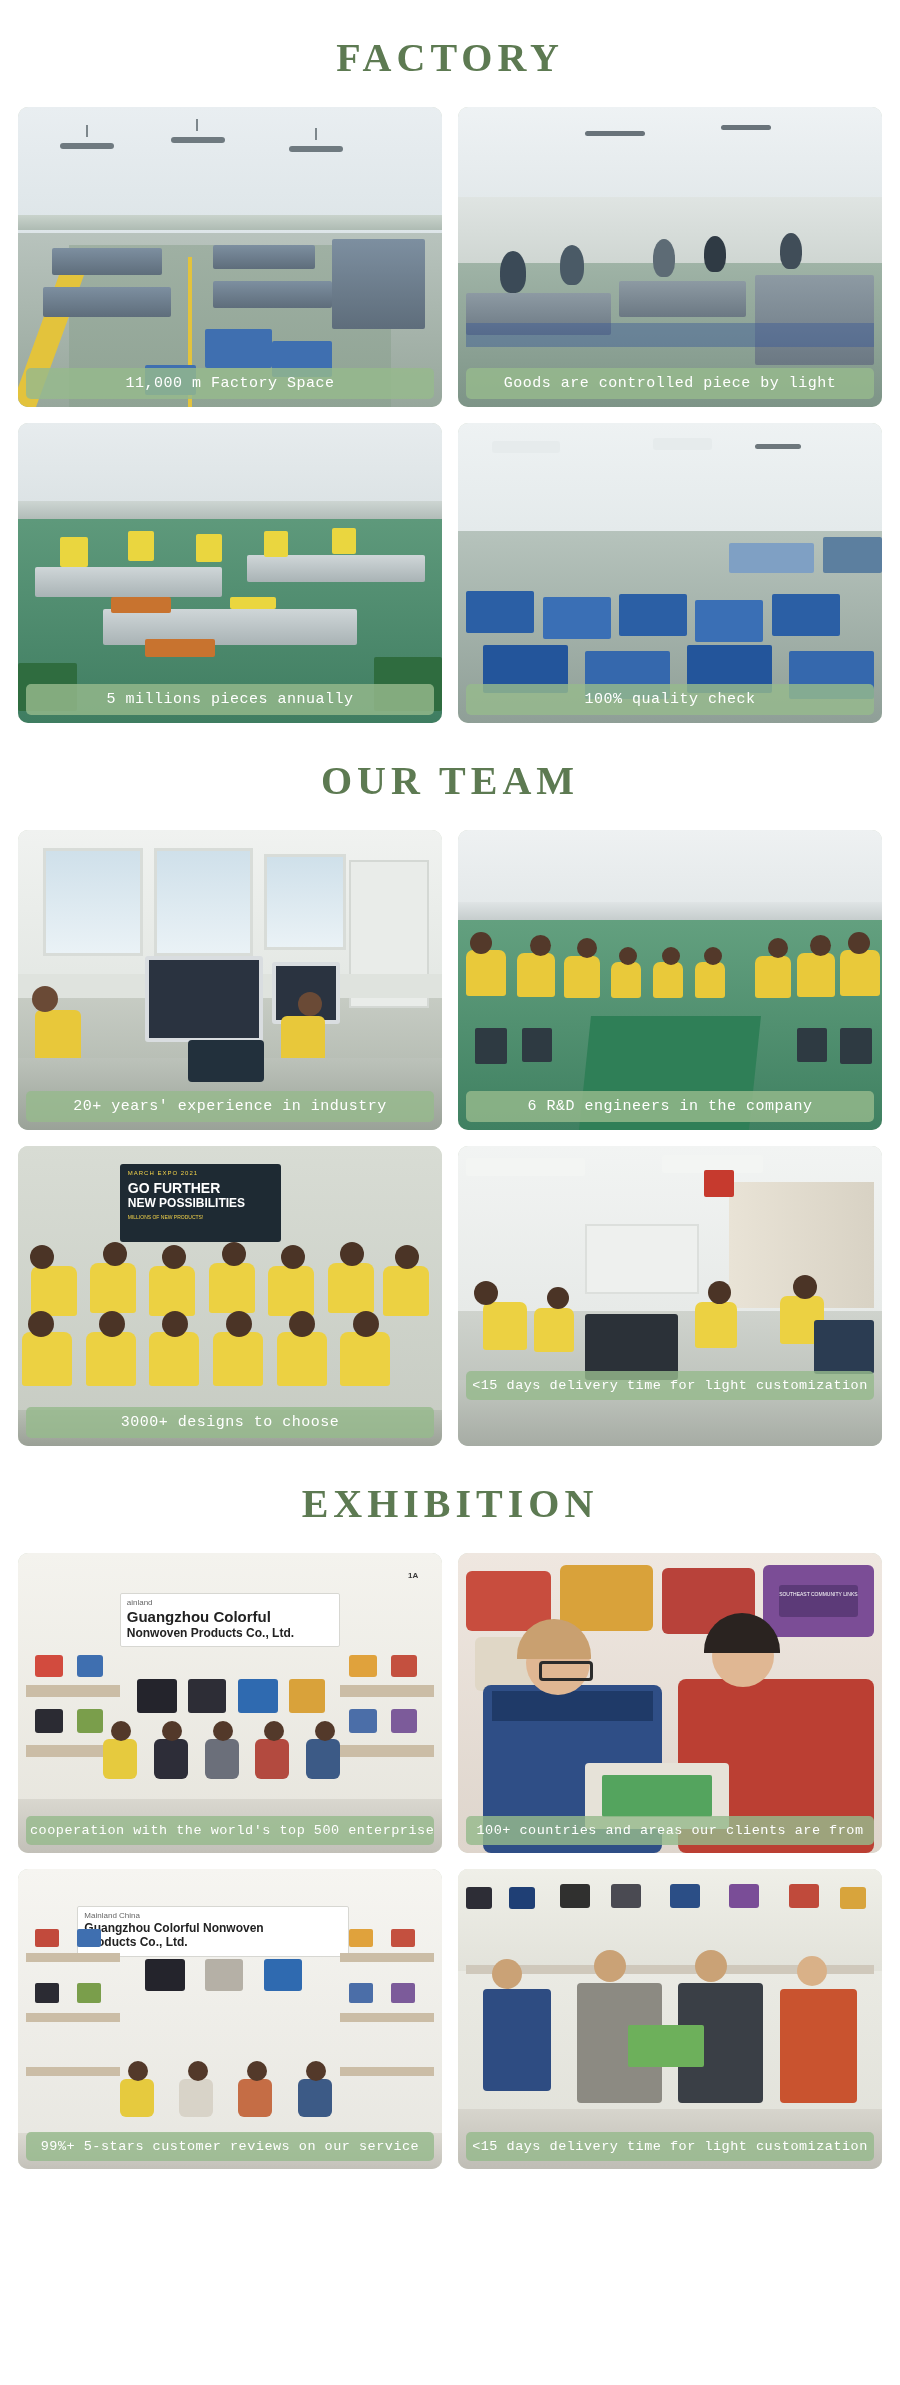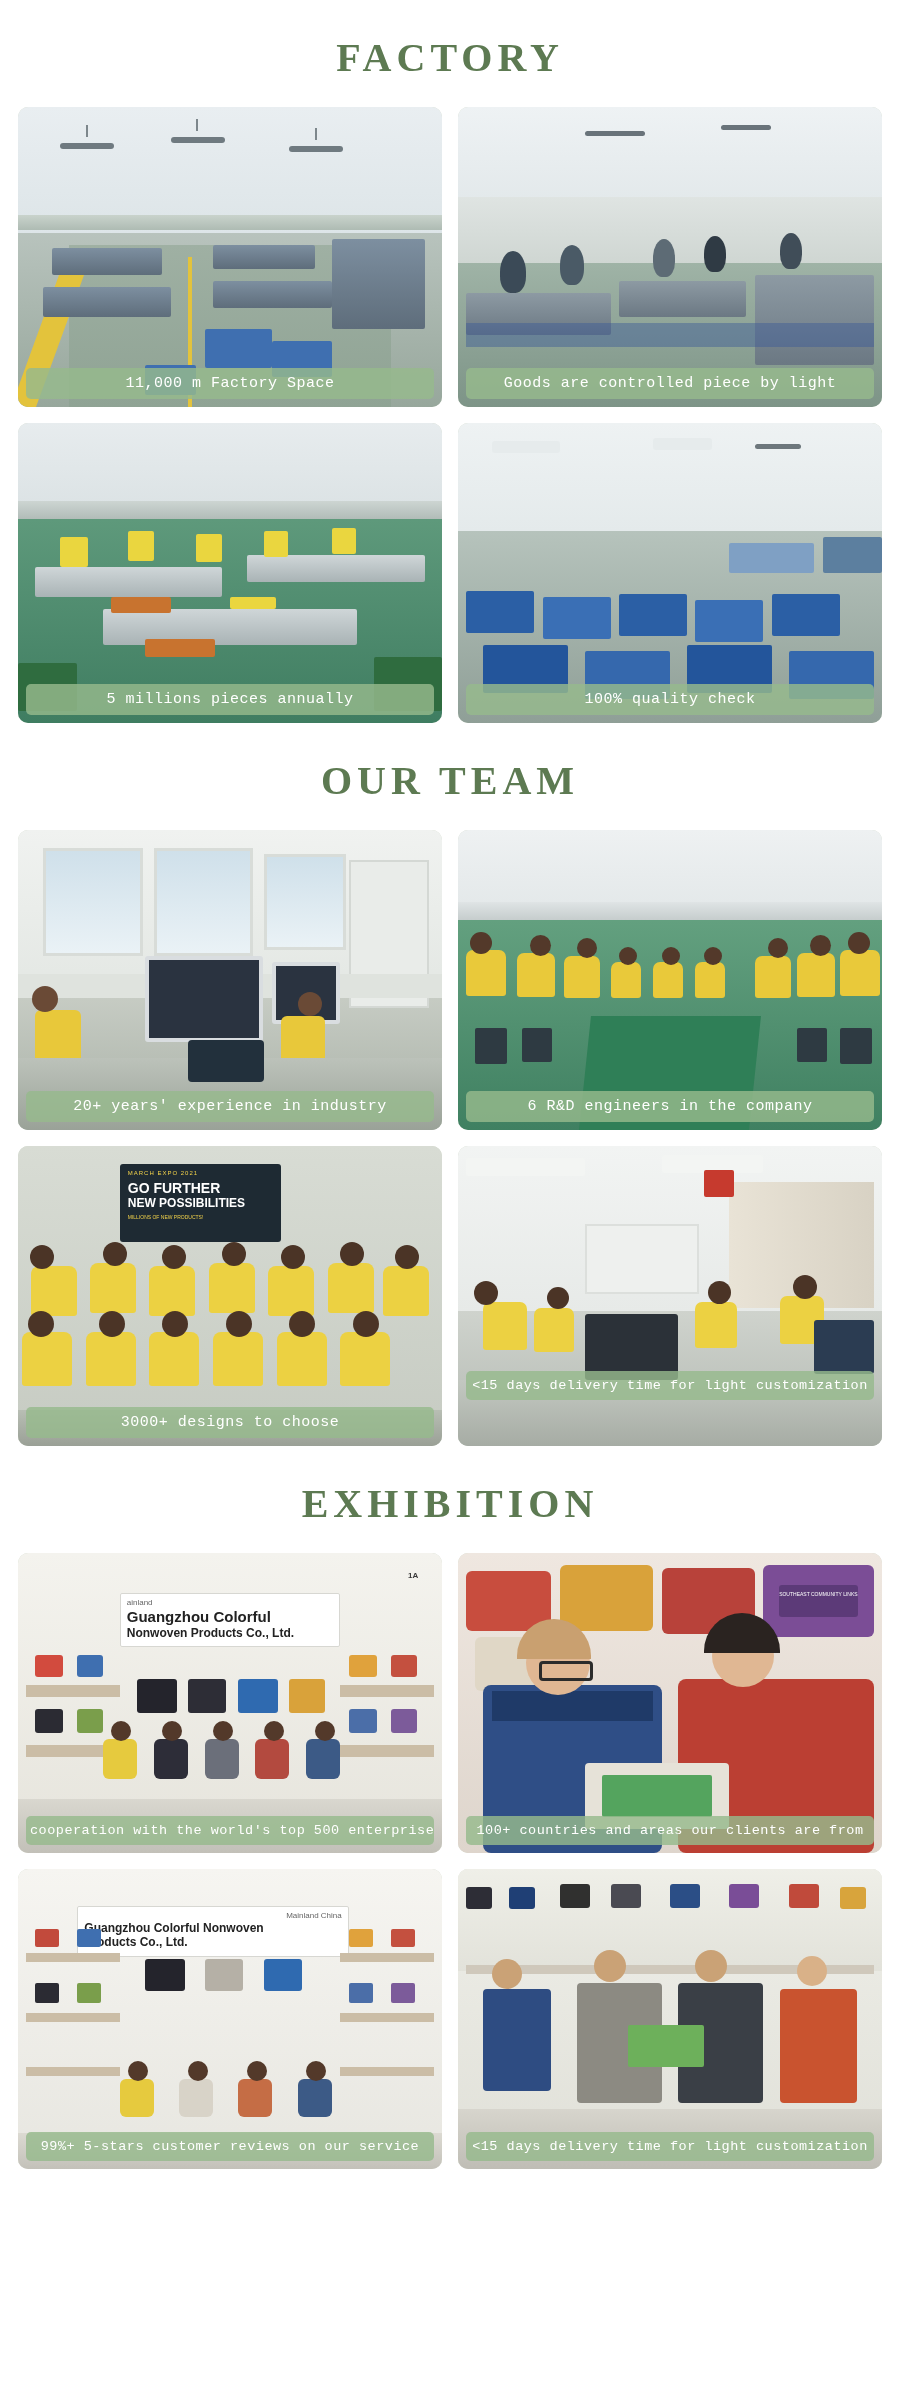--- a/index.html
+++ b/index.html
@@ -492,21 +492,21 @@
           </div>
         </div>
         <div class="caption small">100+ countries and areas our clients are from</div>
       </div>
 
       <div class="tile">
         <div class="photo">
           <div class="scene e3">
             <div class="band wall" style="top:0;bottom:0;"></div>
             <div class="hdr-sign" style="left:14%;top:3%;width:64%;height:17%;">
-              <div style="font-size:8px;color:#666;text-align:right;">Mainland China</div>
+              <div style="font-size:8px;color:#666;text-align:left;">Mainland China</div>
               <div style="font-size:12px;font-weight:bold;text-align:left;">Guangzhou Colorful Nonwoven</div>
               <div style="font-size:12px;font-weight:bold;text-align:left;">Products Co., Ltd.</div>
             </div>
             <div style="position:absolute;left:2%;top:28%;width:22%;height:3%;background:#cbbda6;"></div>
             <div style="position:absolute;left:2%;top:48%;width:22%;height:3%;background:#cbbda6;"></div>
             <div style="position:absolute;left:2%;top:66%;width:22%;height:3%;background:#cbbda6;"></div>
             <div style="position:absolute;left:76%;top:28%;width:22%;height:3%;background:#cbbda6;"></div>
             <div style="position:absolute;left:76%;top:48%;width:22%;height:3%;background:#cbbda6;"></div>
             <div style="position:absolute;left:76%;top:66%;width:22%;height:3%;background:#cbbda6;"></div>
             <div style="position:absolute;left:4%;top:20%;width:24px;height:18px;background:#c24a3c;border-radius:2px;"></div>

